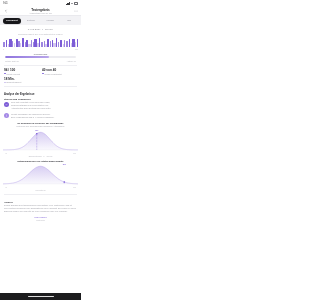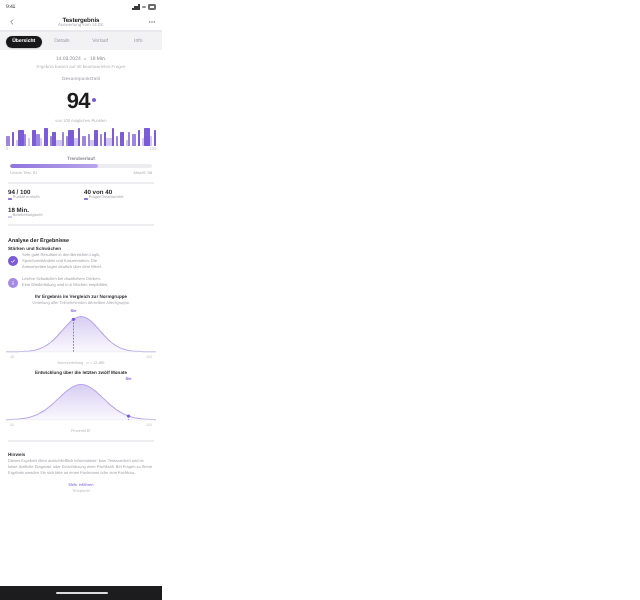--- a/index.html
+++ b/index.html
@@ -183,28 +183,20 @@
 
   <div class="body">
 
     <div class="meta-row">
       <span class="meta-chip">14.03.2024</span>
       <span class="meta-dot"></span>
       <span class="meta-chip">18 Min.</span>
     </div>
     <div class="meta-note">Ergebnis basiert auf 40 beantworteten Fragen</div>
 
-    <div class="score-wrap">
-      <div class="score-label">Gesamtpunktzahl</div>
-      <div class="score-value">
-        <span>94</span>
-        <span class="score-suffix"></span>
-      </div>
-      <div class="score-cap">von 100 möglichen Punkten</div>
-    </div>
 
     <div class="barcode" id="barcode">
         <b style="flex: 2 1 0%; height: 55%; background: rgb(157, 133, 224);"></b>
         <b style="flex: 1 1 0%; height: 78%; background: rgb(124, 92, 214);"></b>
         <b style="flex: 1 1 0%; height: 30%; background: rgb(211, 199, 240);"></b>
         <b style="flex: 2 1 0%; height: 92%; background: rgb(124, 92, 214);"></b>
         <b style="flex: 1 1 0%; height: 64%; background: rgb(157, 133, 224);"></b>
         <b style="flex: 1 1 0%; height: 48%; background: rgb(211, 199, 240);"></b>
         <b style="flex: 2 1 0%; height: 86%; background: rgb(124, 92, 214);"></b>
         <b style="flex: 1 1 0%; height: 70%; background: rgb(157, 133, 224);"></b>

